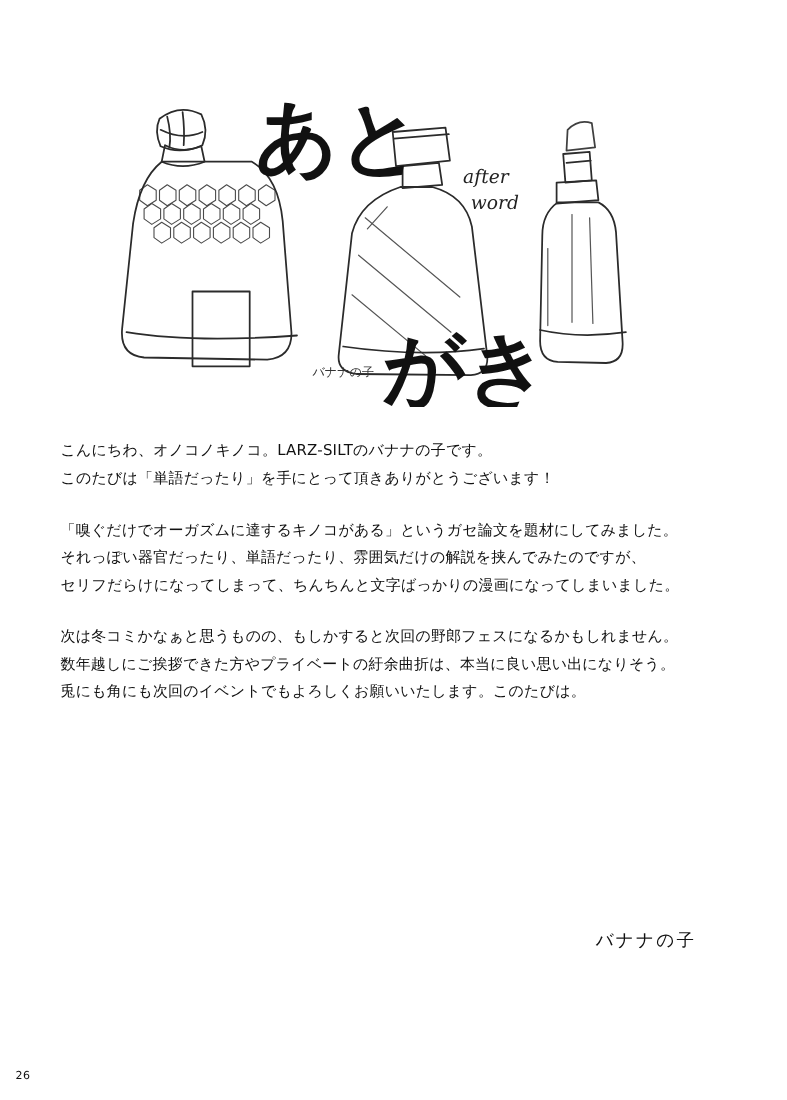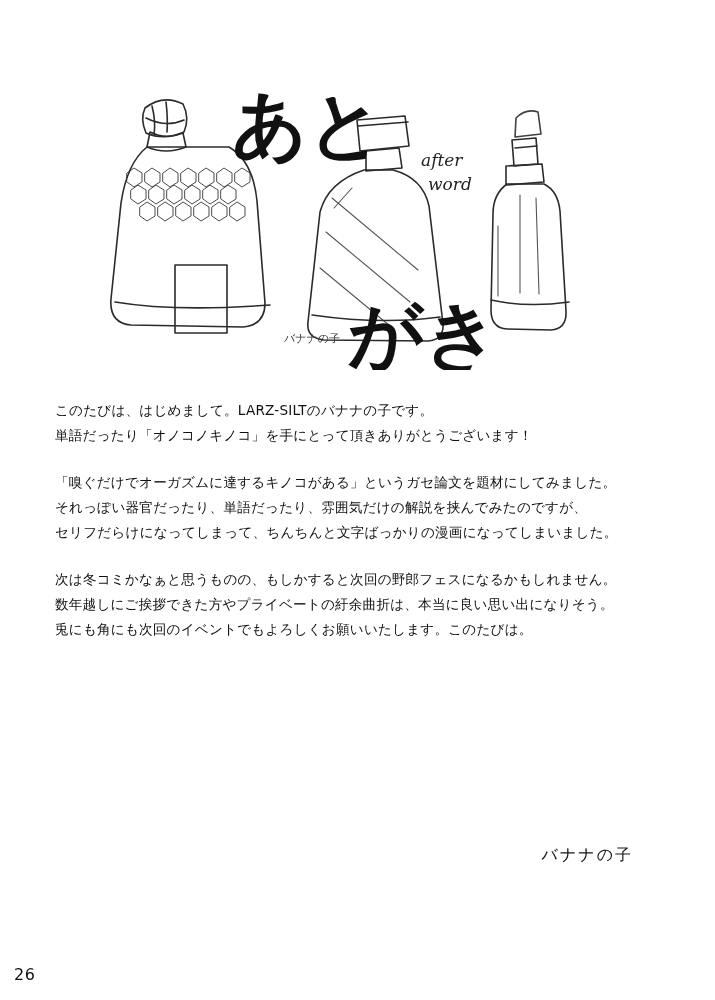--- a/index.html
+++ b/index.html
@@ -57,21 +57,21 @@
     font-size: 16px;
     letter-spacing: 2px;
     color: #111111;
   }
 
   
   .page-number {
     position: absolute;
     left: 14px;
     bottom: 16px;
-    font-size: 16px;
+    font-size: 10px;
     color: #111111;
     letter-spacing: 0.5px;
   }
 </style>
 </head>
 <body>
 
 <div class="illustration">
   <svg width="715" height="340" viewBox="0 0 715 340" xmlns="http://www.w3.org/2000/svg">
     <g fill="none" stroke="#2b2b2b" stroke-width="1.6" stroke-linecap="round" stroke-linejoin="round">
@@ -158,22 +158,22 @@
 
     <g fill="#333333">
       <text x="284" y="312" font-family="'DejaVu Sans','Liberation Sans',sans-serif" font-size="11">バナナの子</text>
     </g>
   </svg>
 </div>
 
 <div class="afterword-text">
 
   <div class="para">
-    <div class="line">このたびは、はじめまして。LARZ-SILTのバナナの子です。</div>
-    <div class="line">単語だったり「オノコノキノコ」を手にとって頂きありがとうございます！</div>
+    <div class="line">こんにちわ、オノコノキノコ。LARZ-SILTのバナナの子です。</div>
+    <div class="line">このたびは「単語だったり」を手にとって頂きありがとうございます！</div>
   </div>
 
   <div class="para">
     <div class="line">「嗅ぐだけでオーガズムに達するキノコがある」というガセ論文を題材にしてみました。</div>
     <div class="line">それっぽい器官だったり、単語だったり、雰囲気だけの解説を挟んでみたのですが、</div>
     <div class="line">セリフだらけになってしまって、ちんちんと文字ばっかりの漫画になってしまいました。</div>
   </div>
 
   <div class="para">
   </div>

